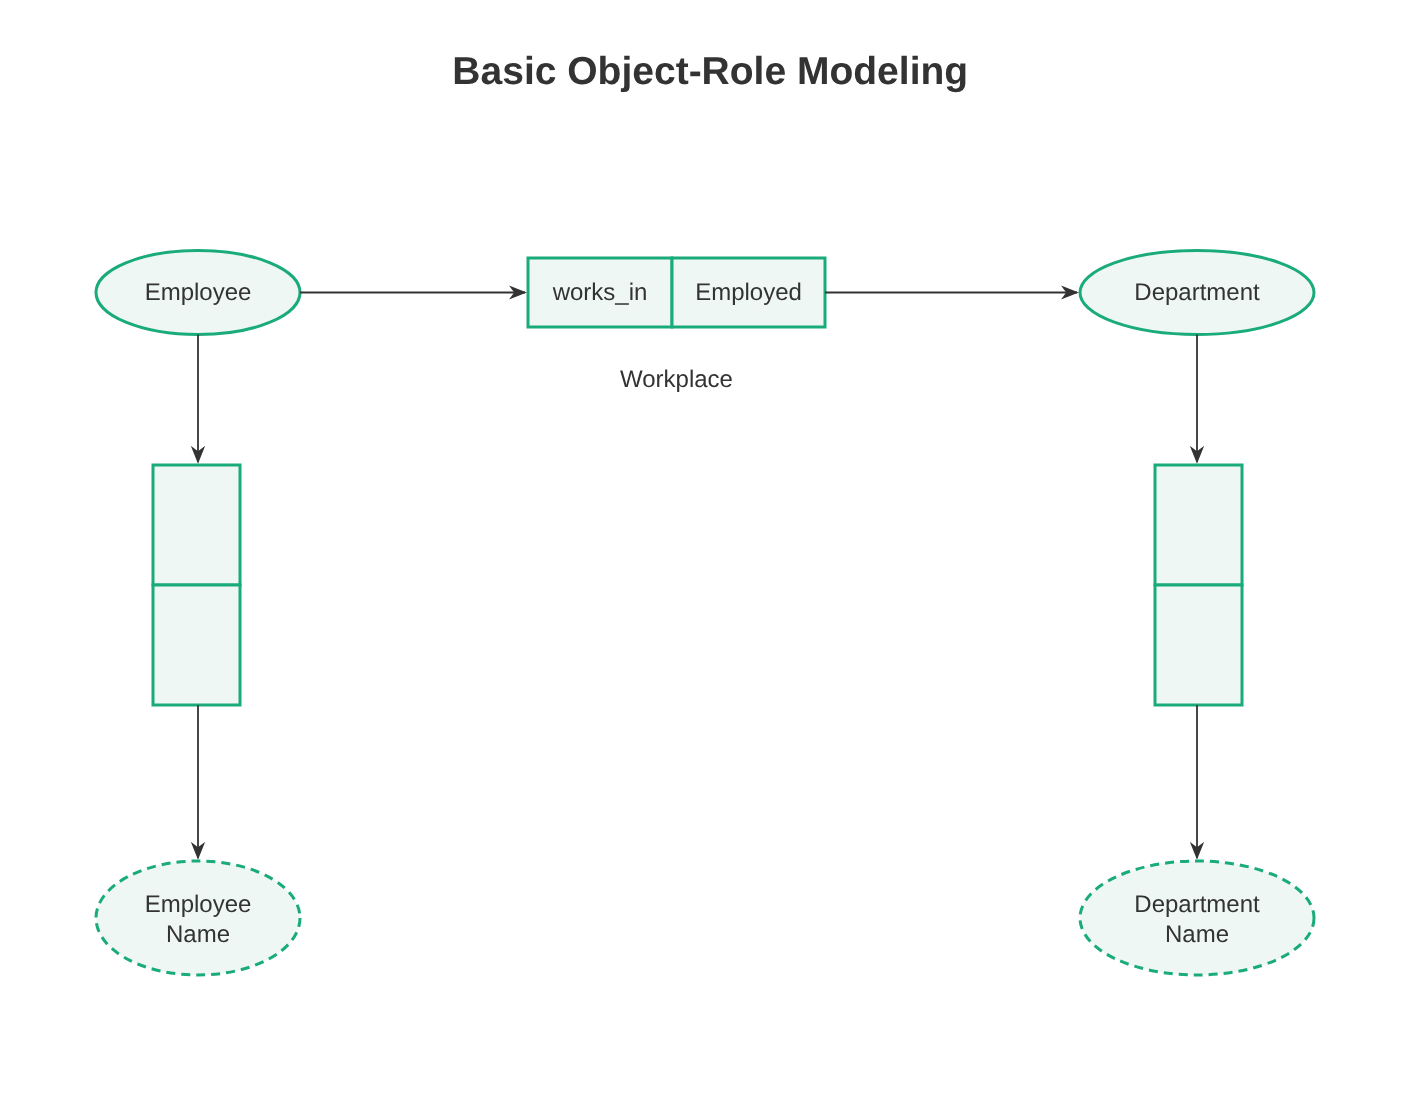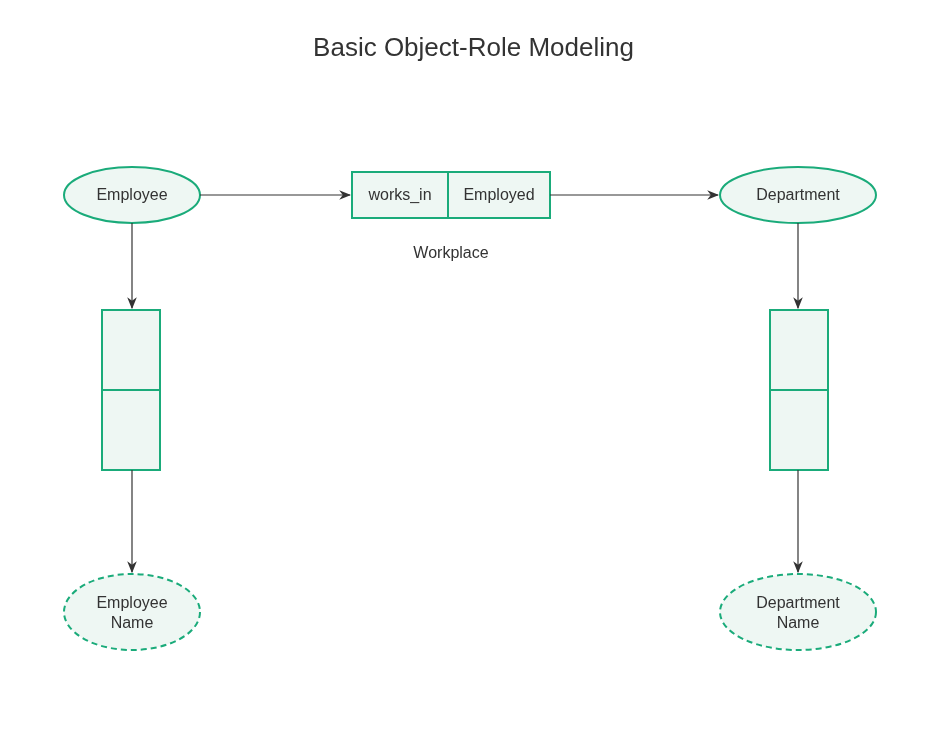--- a/index.html
+++ b/index.html
@@ -10,21 +10,21 @@
     background: #ffffff;
     font-family: Verdana, Geneva, sans-serif;
     position: relative;
   }
   .title {
     position: absolute;
     width: 100%;
     text-align: center;
     top: 32px;
     font-size: 26px;
-    font-weight: normal;
+    font-weight: bold;
     color: #333333;
   }
   svg {
     position: absolute;
     top: 0;
     left: 0;
   }
   .entity-ellipse {
     fill: #eef7f3;
     stroke: #1aab7a;

